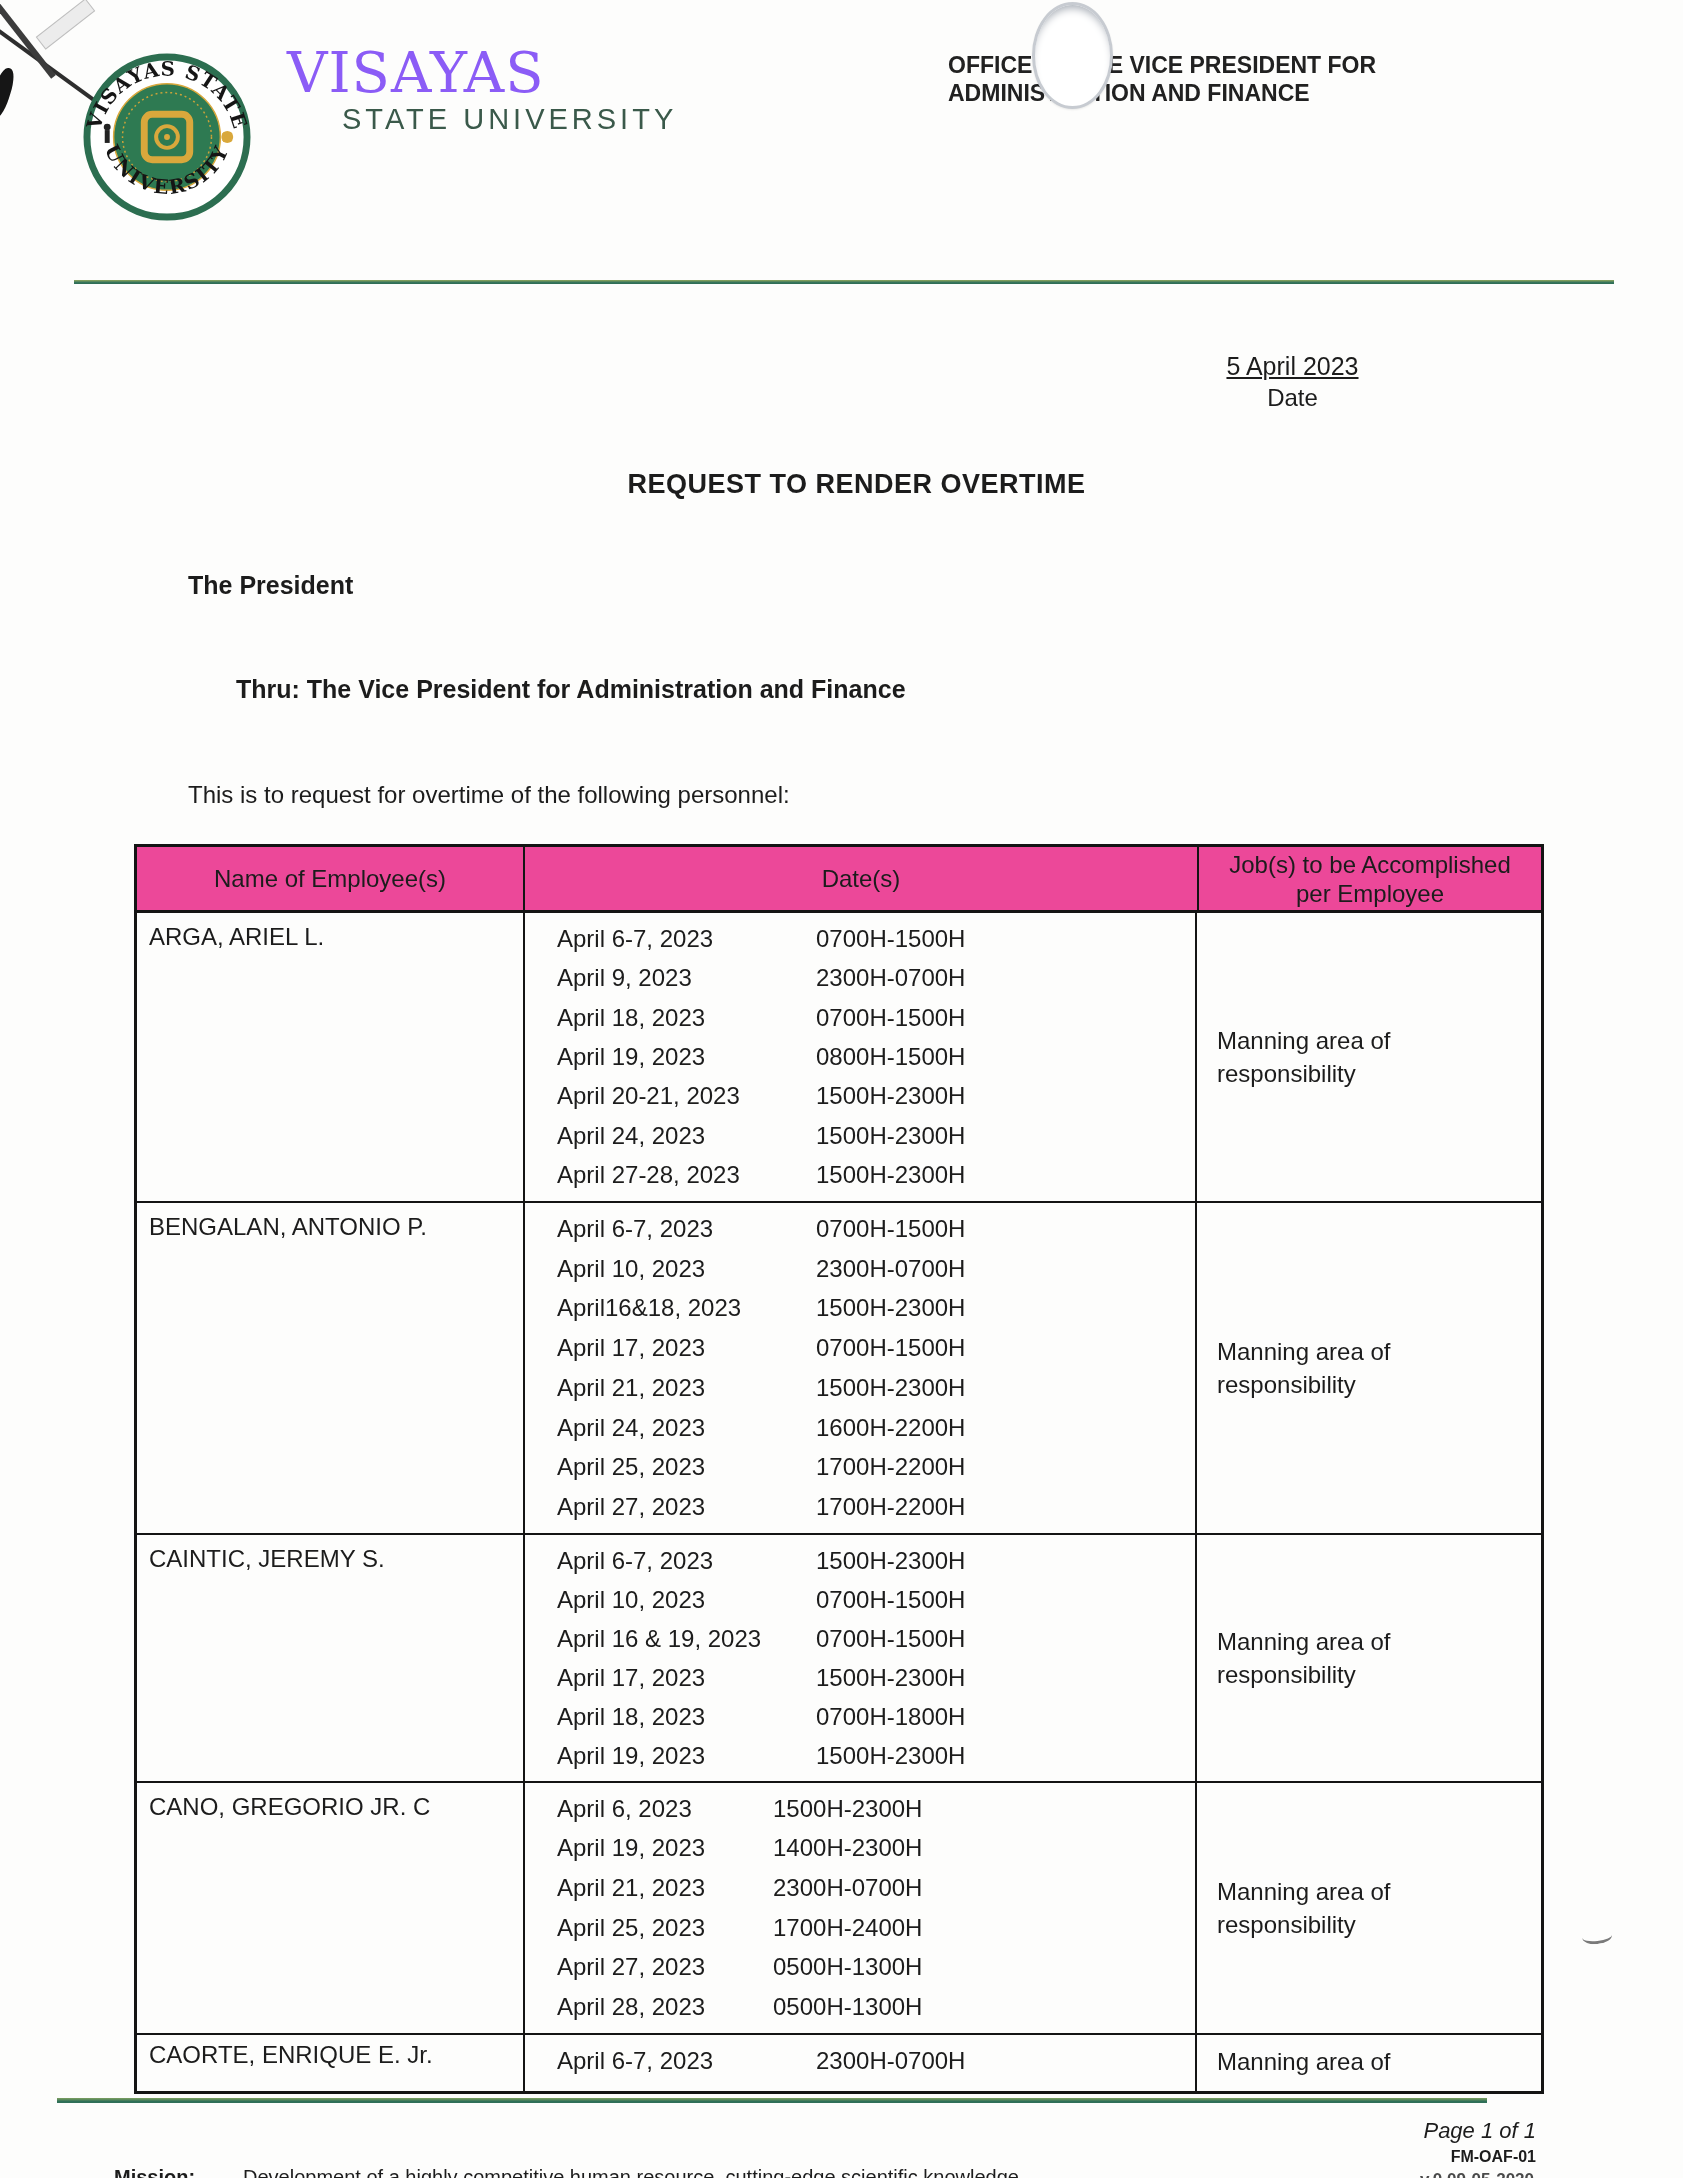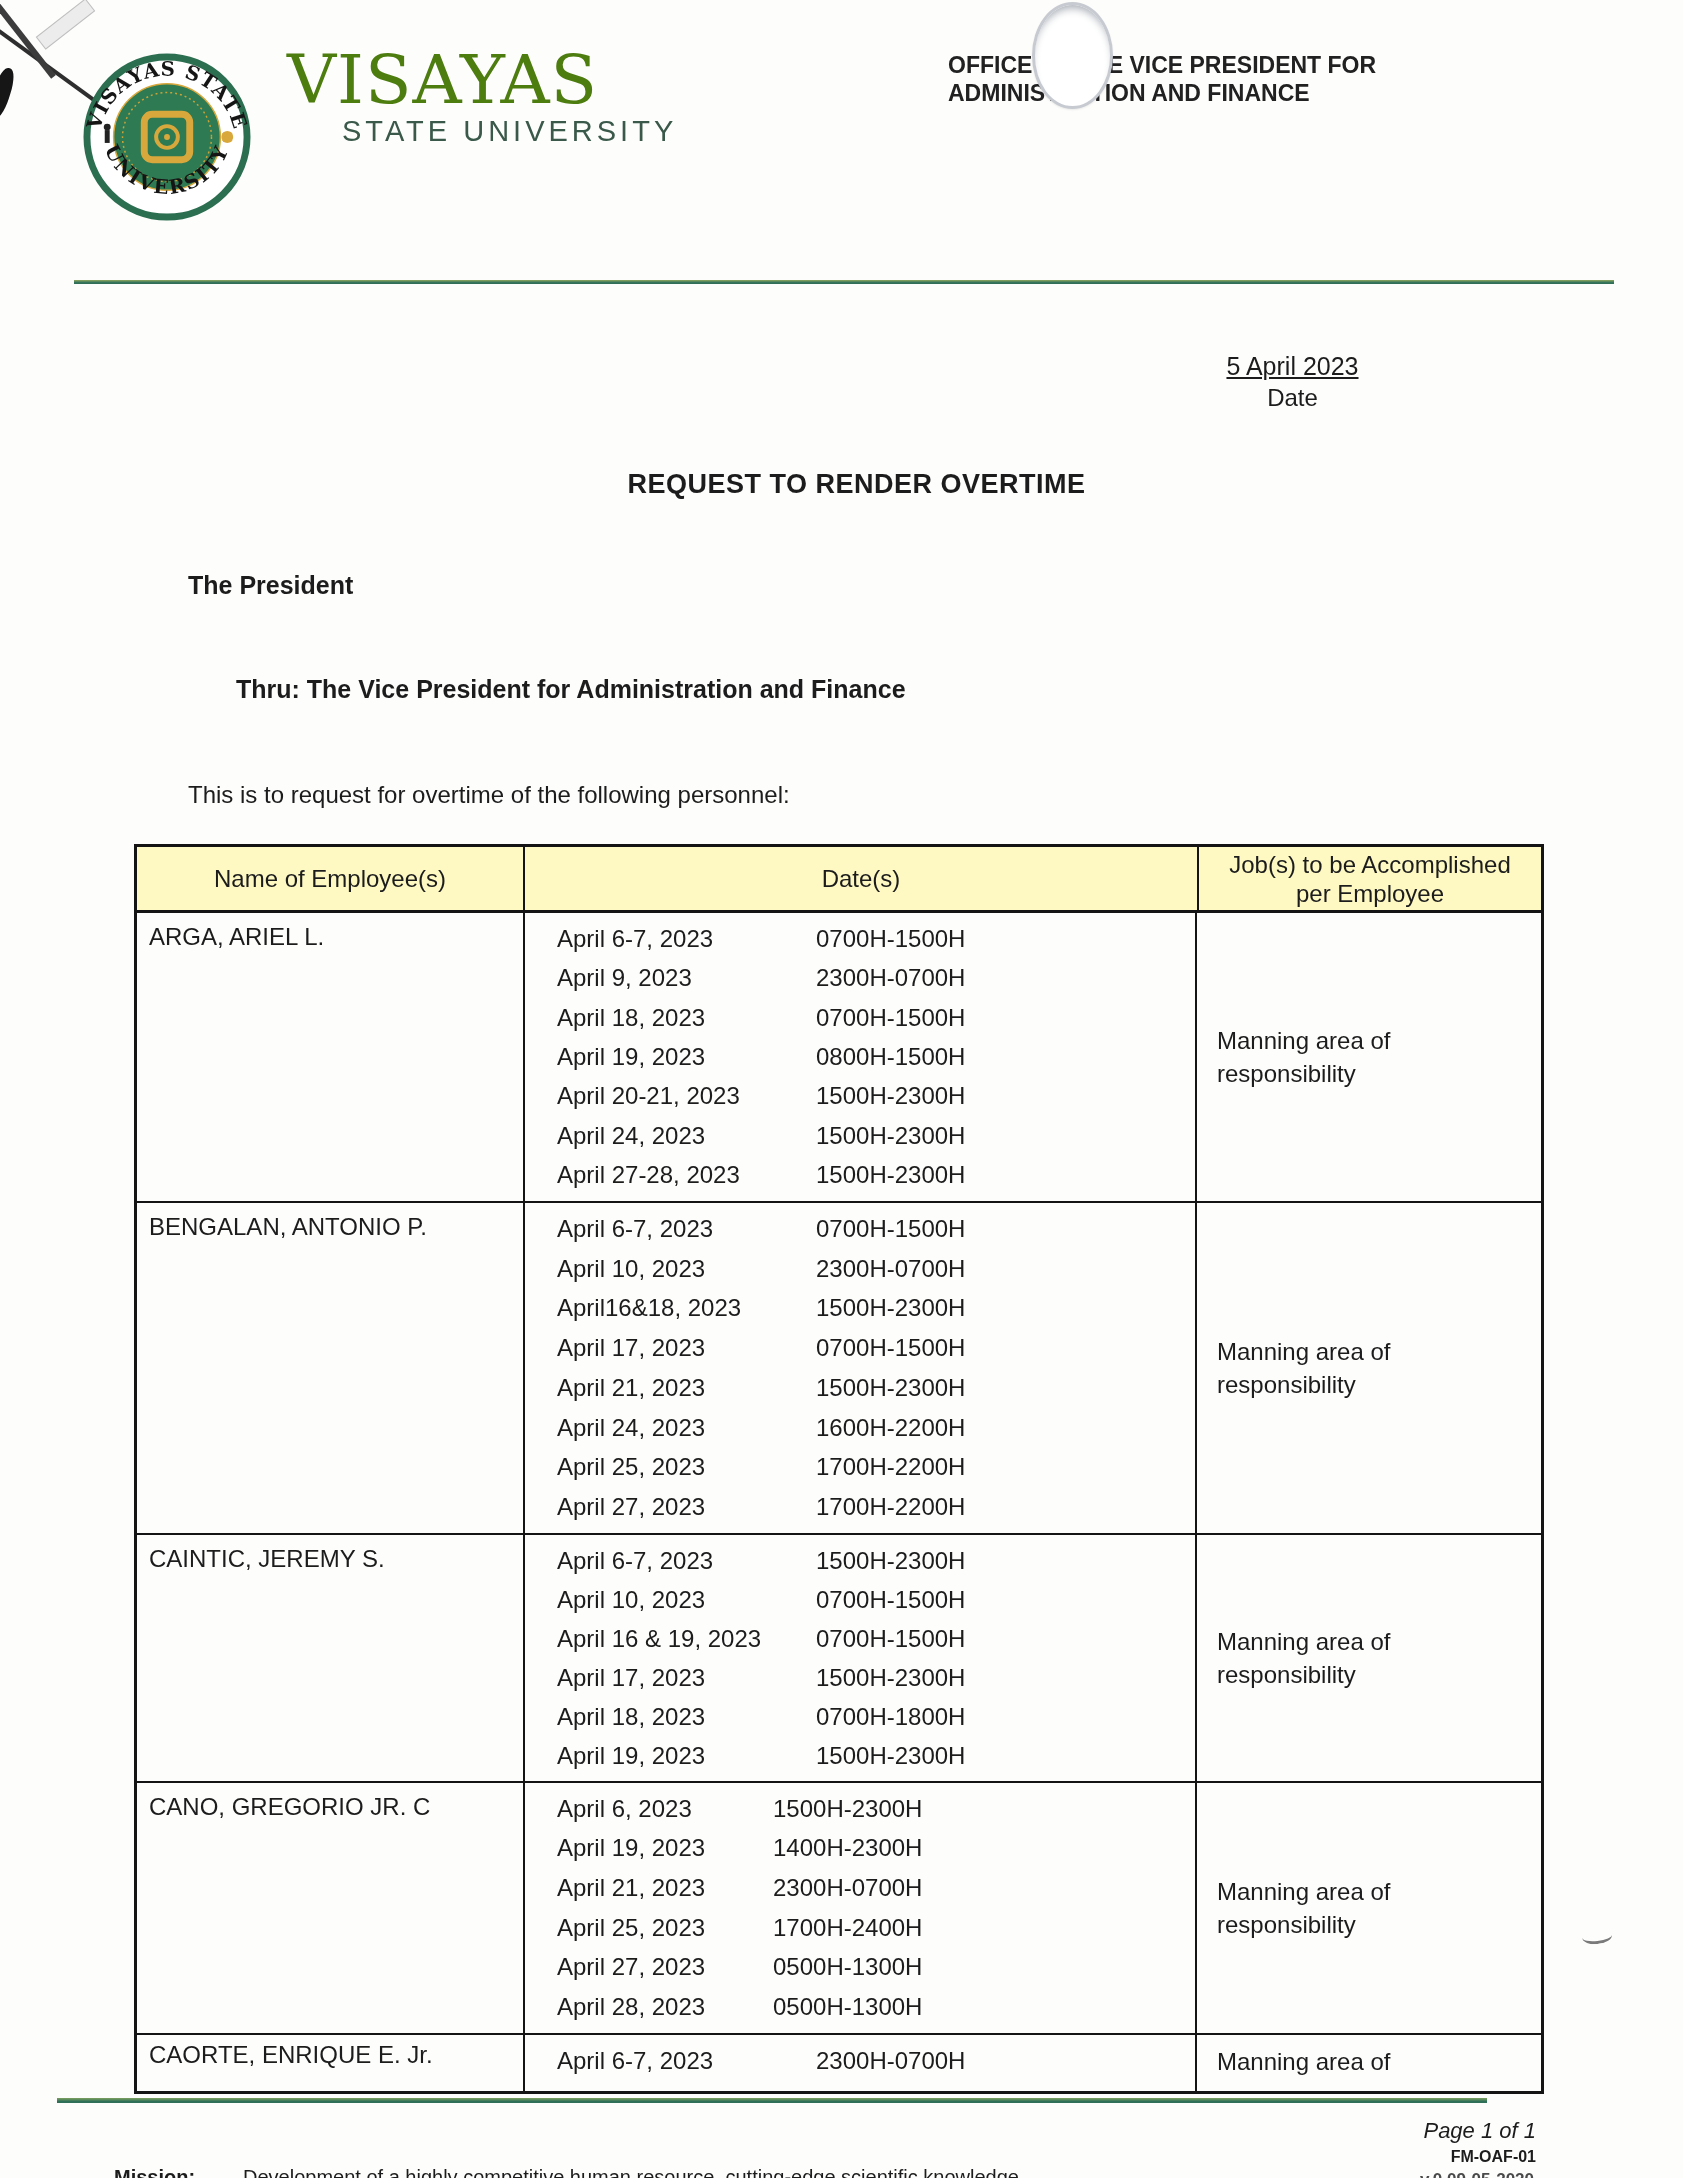--- a/index.html
+++ b/index.html
@@ -2,21 +2,21 @@
 <html><head>
 <meta charset="utf-8">
 <style>
   html,body{margin:0;padding:0;background:#ffffff;}
   .page{position:relative;width:1683px;height:2178px;background:#fdfdfc;overflow:hidden;
         font-family:"Liberation Sans",sans-serif;color:#1c1c1c;}
 
   
   .seal{position:absolute;left:83px;top:53px;width:168px;height:168px;}
   .wordmark{position:absolute;left:287px;top:44px;}
-  .wordmark-main{font-family:"DejaVu Serif",serif;font-size:68px;line-height:1.05;color:#4d7c0f;letter-spacing:1px;}
+  .wordmark-main{font-family:"DejaVu Serif",serif;font-size:56px;line-height:1.05;color:#8b5cf6;letter-spacing:1px;}
   .wordmark-sub{font-size:29px;letter-spacing:4px;color:#3a594a;margin-top:0px;margin-left:55px;}
 
   .office{position:absolute;left:948px;top:51px;width:475px;z-index:1;}
   .office-title{font-weight:bold;font-size:23px;line-height:28px;color:#212121;}
   .office-addr{margin-top:6px;}
   .office-line{font-size:19px;line-height:23px;}
 
   .rule-top{position:absolute;left:74px;top:280px;width:1540px;height:4px;
             background:linear-gradient(180deg,#93a85e 0%,#37755c 60%,#2c6b55 100%);}
 
@@ -26,21 +26,21 @@
 
   .doc-title{position:absolute;left:30px;top:469px;width:1653px;text-align:center;
              font-weight:bold;font-size:27px;letter-spacing:0.5px;}
 
   .addressee{position:absolute;left:188px;top:571px;font-size:25px;font-weight:bold;}
   .thru{position:absolute;left:188px;top:675px;font-size:25px;font-weight:bold;margin-left:48px;}
   .intro{position:absolute;left:188px;top:781px;font-size:24px;}
 
   
   .table{position:absolute;left:134px;top:844px;width:1410px;border:3px solid #141414;box-sizing:border-box;}
-  .thead{display:grid;grid-template-columns:386px 674px 1fr;background:#fef9c3;border-bottom:3px solid #141414;}
+  .thead{display:grid;grid-template-columns:386px 674px 1fr;background:#ec4899;border-bottom:3px solid #141414;}
   .th{font-size:24px;line-height:29px;min-height:63px;display:flex;align-items:center;justify-content:center;
       text-align:center;padding:2px 14px;box-sizing:border-box;}
   .th + .th{border-left:2px solid #141414;}
 
   .trow{display:grid;grid-template-columns:386px 674px 1fr;border-bottom:2px solid #141414;box-sizing:border-box;}
   .trow:last-child{border-bottom:none;}
   .name-cell{padding:10px 12px;font-size:24px;box-sizing:border-box;}
   .sched-cell{border-left:2px solid #141414;border-right:2px solid #141414;
               padding:6px 0 6px 32px;display:flex;flex-direction:column;justify-content:space-around;box-sizing:border-box;}
   .sline{display:grid;grid-template-columns:259px auto;font-size:24px;}

